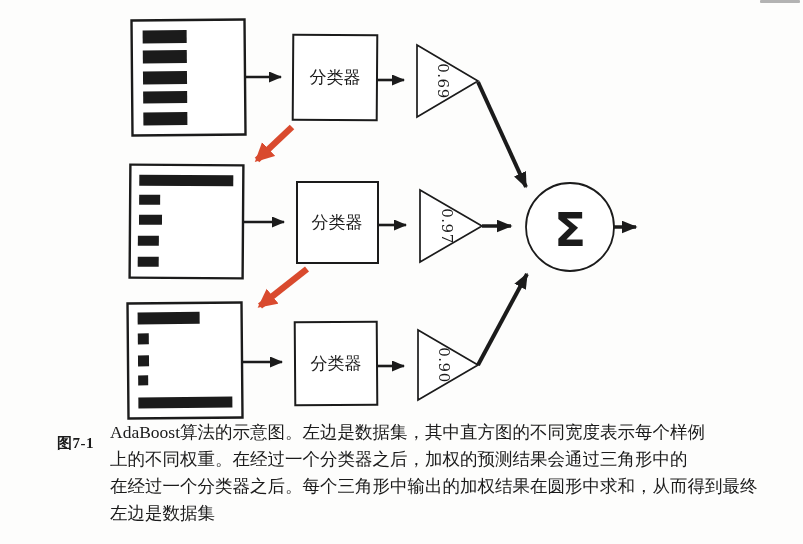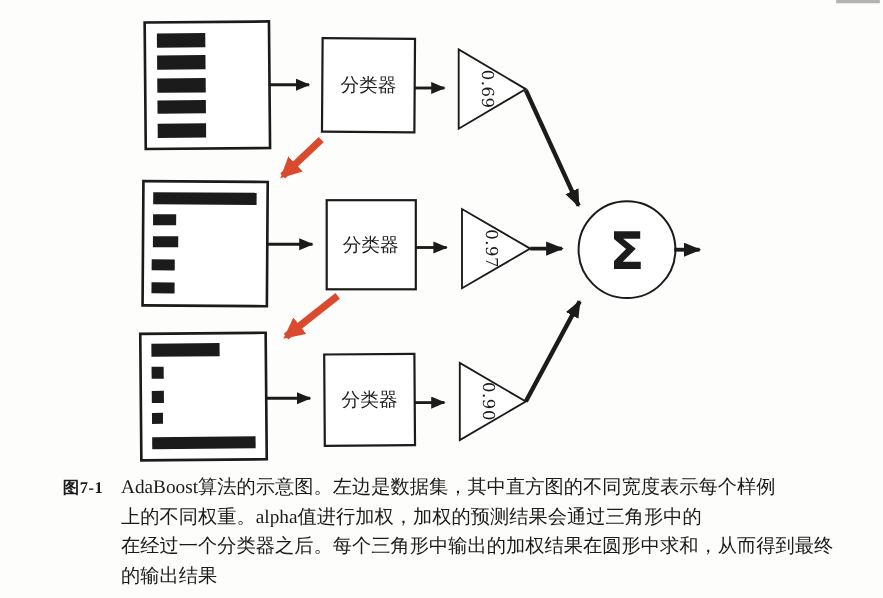--- a/index.html
+++ b/index.html
@@ -38,21 +38,21 @@
   }
   .mk-ink{fill:var(--ink);}
   .mk-red{fill:var(--highlight);}
 
   .caption-label{
     position:absolute;left:57px;top:434px;
     font-size:15px;font-weight:bold;color:var(--ink);
     letter-spacing:0.5px;white-space:nowrap;text-align:center;
   }
   .caption-body{
-    position:absolute;left:110px;top:429px;
+    position:absolute;left:110px;top:419px;
     font-size:17.5px;color:var(--ink);
     line-height:27px;white-space:nowrap;
   }
   .smudge{
     position:absolute;right:3px;top:0;width:40px;height:3px;
     background:#777;opacity:.55;border-radius:1px;
   }
 </style>
 </head>
 <body>
@@ -146,19 +146,19 @@
     <line class="flow-thick" x1="478" y1="365" x2="527" y2="274" marker-end="url(#mL)"></line>
     <line class="flow-mid" x1="613" y1="227" x2="636" y2="227" marker-end="url(#mL)"></line>
 
     <line class="hl" x1="292" y1="127" x2="257" y2="160" marker-end="url(#mR)"></line>
     <line class="hl" x1="307" y1="269" x2="260" y2="306" marker-end="url(#mR)"></line>
   </svg>
 
   <span class="caption-label">图7-1</span>
   <div class="caption-body">
     <div>AdaBoost算法的示意图。左边是数据集，其中直方图的不同宽度表示每个样例</div>
-    <div>上的不同权重。alpha值进行加权，加权的预测结果会通过三角形中的</div>
+    <div>上的不同权重。在经过一个分类器之后，加权的预测结果会通过三角形中的</div>
     <div>在经过一个分类器之后。每个三角形中输出的加权结果在圆形中求和，从而得到最终</div>
-    <div>的输出结果</div>
+    <div>左边是数据集</div>
   </div>
 
   <div class="smudge"></div>
 </div>
 
 </body></html>

